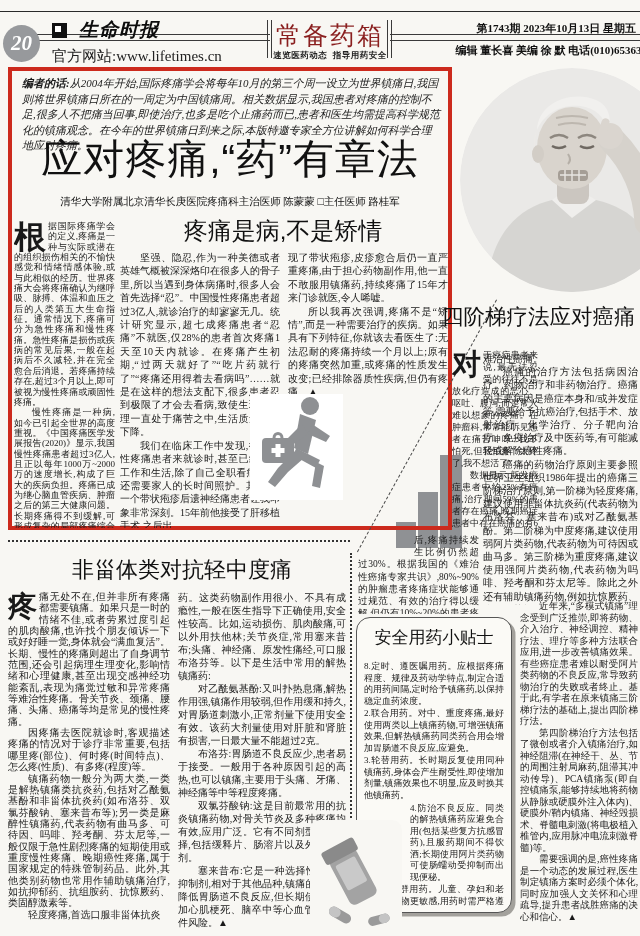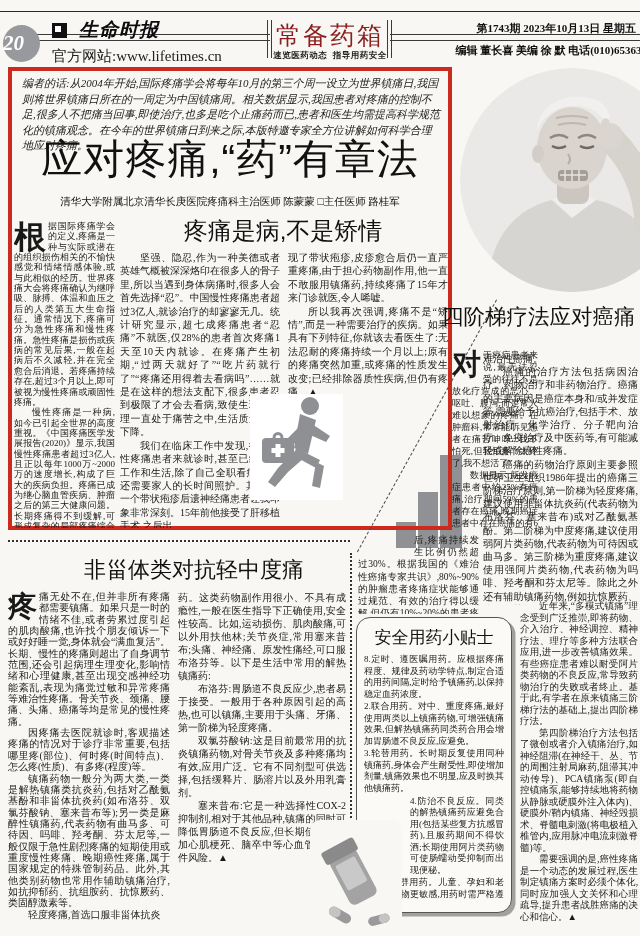--- a/index.html
+++ b/index.html
@@ -8,34 +8,34 @@
         font-family:"Liberation Serif","DejaVu Serif",serif;color:#191919}
   .abs{position:absolute}
   p{text-align:justify;word-break:break-all}
   .ind{text-indent:2em}
   .htitle{font-family:"Liberation Sans","DejaVu Sans",sans-serif;font-weight:400;color:#111}
   
   .toprule{left:0;top:11px;width:640px;height:1px;background:#2a2a2a}
   .dblrule{height:7px;border-top:1px solid #3a3a3a;border-bottom:1px solid #3a3a3a}
   .vbar{width:5px;border-left:1px solid #3a3a3a;border-right:1px solid #3a3a3a}
   .circle20{left:3px;top:25px;width:37px;height:37px;border-radius:50%;background:#97999c;
-            color:#fff;font:italic 700 21px "Liberation Serif",serif;display:flex;align-items:center;justify-content:flex-start;z-index:3}
+            color:#fff;font:italic 700 21px "Liberation Serif",serif;display:flex;align-items:center;justify-content:center;z-index:3}
   .mast{left:52px;top:17px;display:flex;align-items:center;gap:12px;z-index:3}
   .mast-icon{width:15px;height:15px;background:#111;position:relative}
   .mast-icon::after{content:"";position:absolute;left:3px;top:3px;width:6px;height:6px;background:#fff}
   .mast-text{font:italic 700 19px "Liberation Serif",serif;letter-spacing:1px;color:#0d0d0d}
   .website{left:52px;top:47px;font-size:15px;color:#222;z-index:3}
   .coltitle{left:272px;top:19px;width:116px;text-align:center;font-size:25px;letter-spacing:2px;color:#8a1f1f;z-index:3}
   .colsub{left:266px;top:50px;width:128px;text-align:center;font-size:8.5px;letter-spacing:.5px;color:#222;font-family:Liberation Mono, monospace;font-weight:700;z-index:3}
   .issue{left:398px;top:21px;width:238px;text-align:right;font-size:11px;font-weight:700;color:#111;z-index:3}
   .staff{left:420px;top:43px;width:238px;text-align:right;font-size:11px;font-weight:700;color:#111;z-index:3}
   
   .redbox{left:8px;top:67px;width:444px;height:463px;border:4px solid #cc2a1d;z-index:5}
   .ednote{left:22px;top:76px;width:418px;height:60px;font-style:italic;font-size:11px;line-height:15.5px;z-index:7}
-  .ednote .lbl{font-weight:400}
+  .ednote .lbl{font-weight:700}
   .headline{left:14px;top:133px;width:432px;text-align:center;font-size:41px;line-height:52px;letter-spacing:1px;z-index:7}
   .byline{left:14px;top:195px;width:432px;text-align:center;font-size:10.5px;color:#111;z-index:7}
   .introcol{left:14px;top:221px;width:101px;height:307px;overflow:hidden;font-size:9px;line-height:10.35px;z-index:7}
   .dc{float:left;font-weight:700;line-height:1;margin:1px 2px 0 0}
   .dc-gen{font-size:29px}
   .paintitle{left:118px;top:215px;width:330px;text-align:center;font-size:24px;z-index:7}
   .paincol1{left:120px;top:251px;width:160px;height:277px;overflow:hidden;font-size:10px;line-height:13.4px;z-index:7}
   .paincol2{left:288px;top:251px;width:160px;height:277px;overflow:hidden;font-size:10px;line-height:13.4px;z-index:7}
   
   .photo{left:460px;top:68px;width:224px;height:224px;border-radius:50%;overflow:hidden;z-index:2}
@@ -44,27 +44,27 @@
   .diag{left:497px;top:300px;width:288px;height:0;border-top:1.5px dashed #4a4a4a;
         transform:rotate(118.9deg);transform-origin:0 0;z-index:6}
   .cancerA{left:452px;top:349px;width:86px;height:181px;overflow:hidden;font-size:9px;line-height:12px;z-index:7}
   .cancerB{left:358px;top:534px;width:121px;height:80px;overflow:hidden;font-size:9.5px;line-height:12.2px;z-index:7}
   .shimB{float:left;width:56px;height:23px}
   .cancerR1{left:483px;top:352px;width:155px;height:253px;overflow:hidden;font-size:10px;line-height:13.2px;z-index:7}
   .cancerR2{left:520px;top:601px;width:118px;height:331px;overflow:hidden;font-size:9.5px;line-height:11.5px;z-index:7}
   
   .hdot{left:8px;top:540px;width:342px;height:0;border-top:2px dotted #333;z-index:4}
   .vdot{left:350px;top:553px;width:0;height:377px;border-left:2px dotted #333;z-index:4}
-  .nsaidtitle{left:24px;top:555px;width:340px;text-align:center;font-size:22px;z-index:7}
+  .nsaidtitle{left:12px;top:555px;width:340px;text-align:center;font-size:22px;z-index:7}
   .nsaid1{left:8px;top:591px;width:162px;height:340px;overflow:hidden;font-size:10px;line-height:11.35px;z-index:7}
   .nsaid2{left:178px;top:591px;width:168px;height:340px;overflow:hidden;font-size:10px;line-height:13px;z-index:7}
   
   .tipsbox{left:356px;top:617px;width:156px;height:296px;border:1.5px solid #555;border-radius:14px;
            background:#fbfaf6;box-shadow:3.5px 3.5px 0 #a3a19c;padding:8px 7px;z-index:8;overflow:hidden}
-  .tipstitle{text-align:center;font-size:17px;margin-bottom:5px}
+  .tipstitle{text-align:center;font-size:17px;margin-bottom:12px}
   .tipsbox p{font-size:9px;line-height:11.55px;margin-bottom:1px;text-indent:0}
   .tipshim{float:left;width:46px;height:72px}
   
   .runner{left:250px;top:394px;width:93px;height:106px;background:#fff;z-index:9}
   .stairs{left:396px;top:455px;width:66px;height:93px;z-index:4}
   .stairs div{position:absolute;bottom:0;background:#8f9194}
   .st1{left:0;width:20px;height:26px}
   .st2{left:22px;width:20px;height:56px}
   .st3{left:44px;width:22px;height:93px}
   .pills{left:310px;top:820px;width:92px;height:112px;background:#f8f7f3;border-radius:10px;z-index:10}
@@ -198,21 +198,22 @@
 
   <div class="abs nsaid1">
     <span class="dc dc-gen">疼</span>
     <p>痛无处不在,但并非所有疼痛都需要镇痛。如果只是一时的情绪不佳,或者劳累过度引起的肌肉酸痛,也许找个朋友倾诉一下或好好睡一觉,身体就会“满血复活”。长期、慢性的疼痛则超出了自身调节范围,还会引起病理生理变化,影响情绪和心理健康,甚至出现交感神经功能紊乱,表现为痛觉过敏和异常疼痛等难治性疼痛。骨关节炎、颈痛、腰痛、头痛、癌痛等均是常见的慢性疼痛。</p>
     <p class="ind">因疼痛去医院就诊时,客观描述疼痛的情况对于诊疗非常重要,包括哪里疼(部位)、何时疼(时间特点)、怎么疼(性质)、有多疼(程度)等。</p>
     <p class="ind">镇痛药物一般分为两大类,一类是解热镇痛类抗炎药,包括对乙酰氨基酚和非甾体抗炎药(如布洛芬、双氯芬酸钠、塞来昔布等);另一类是麻醉性镇痛药,代表药物有曲马多、可待因、吗啡、羟考酮、芬太尼等,一般仅限于急性剧烈疼痛的短期使用或重度慢性疼痛、晚期癌性疼痛,属于国家规定的特殊管制药品。此外,其他类别药物也常用作辅助镇痛治疗,如抗抑郁药、抗组胺药、抗惊厥药、类固醇激素等。</p>
     <p class="ind">轻度疼痛,首选口服非甾体抗炎</p>
   </div>
   <div class="abs nsaid2">
     <p>药。这类药物副作用很小、不具有成瘾性,一般在医生指导下正确使用,安全性较高。比如,运动损伤、肌肉酸痛,可以外用扶他林;关节炎症,常用塞来昔布;头痛、神经痛、原发性痛经,可口服布洛芬等。以下是生活中常用的解热镇痛药:</p>
-    <p class="ind">布洛芬:胃肠道不良反应少,患者易于接受。一般用于各种原因引起的高热,也可以镇痛,主要用于头痛、牙痛、第一阶梯为轻度疼痛。</p>
+    <p class="ind">对乙酰氨基酚:又叫扑热息痛,解热作用强,镇痛作用较弱,但作用缓和持久,对胃肠道刺激小,正常剂量下使用安全有效。该药大剂量使用对肝脏和肾脏有损害,一日最大量不能超过2克。</p>
+    <p class="ind">布洛芬:胃肠道不良反应少,患者易于接受。一般用于各种原因引起的高热,也可以镇痛,主要用于头痛、牙痛、神经痛等中等程度疼痛。</p>
     <p class="ind">双氯芬酸钠:这是目前最常用的抗炎镇痛药物,对骨关节炎及多种疼痛均有效,应用广泛。它有不同剂型可供选择,包括缓释片、肠溶片以及外用乳膏剂。</p>
     <p class="ind">塞来昔布:它是一种选择性COX-2抑制剂,相对于其他品种,镇痛的同时可降低胃肠道不良反应,但长期使用可增加心肌梗死、脑卒中等心血管不良事件风险。▲</p>
   </div>
 
   <div class="abs tipsbox">
     <div class="tipstitle htitle">安全用药小贴士</div>
     <p>8.定时、遵医嘱用药。应根据疼痛程度、规律及药动学特点,制定合适的用药间隔,定时给予镇痛药,以保持稳定血药浓度。</p>
     <p>2.联合用药。对中、重度疼痛,最好使用两类以上镇痛药物,可增强镇痛效果,但解热镇痛药同类药合用会增加胃肠道不良反应,应避免。</p>
     <p>3.轮替用药。长时期反复使用同种镇痛药,身体会产生耐受性,即使增加剂量,镇痛效果也不明显,应及时换其他镇痛药。</p>
     <div class="tipshim"></div>

